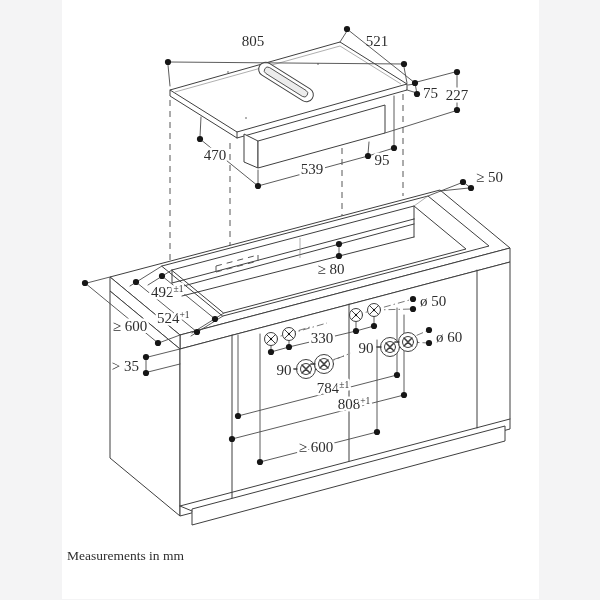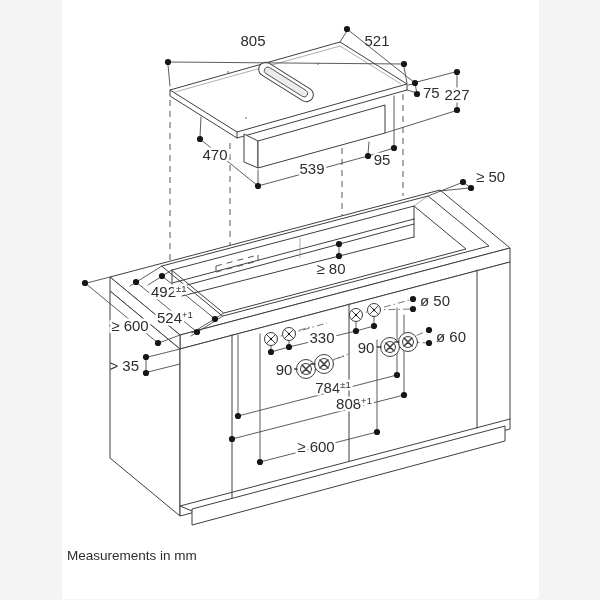--- a/index.html
+++ b/index.html
@@ -1,16 +1,16 @@
 <!DOCTYPE html>
 <html><head>
 <meta charset="utf-8">
 <style>
   html,body{margin:0;padding:0;background:#f4f4f5;}
-  #stage{width:600px;height:599px;position:relative;font-family:Liberation Sans, sans-serif;}
+  #stage{width:600px;height:599px;position:relative;font-family:Liberation Serif, serif;}
   svg{display:block;}
   .ln{stroke:#3f3f3f;stroke-width:1;fill:none;stroke-linecap:round;}
   .fw{stroke:#3f3f3f;stroke-width:1;fill:#ffffff;stroke-linejoin:round;}
   .thin{stroke:#8c8c8c;stroke-width:0.7;fill:none;}
   .dim{stroke:#4a4a4a;stroke-width:0.9;fill:none;stroke-linecap:round;}
   .dash{stroke:#565656;stroke-width:1;fill:none;stroke-dasharray:6 5;}
   .ddot{stroke:#565656;stroke-width:0.8;fill:none;stroke-dasharray:7 3 1.5 3;}
   .dot{fill:#161616;stroke:none;}
   .txt{font-size:15px;fill:#2d2d2d;}
   .cap{font-size:13.5px;fill:#2d2d2d;}

